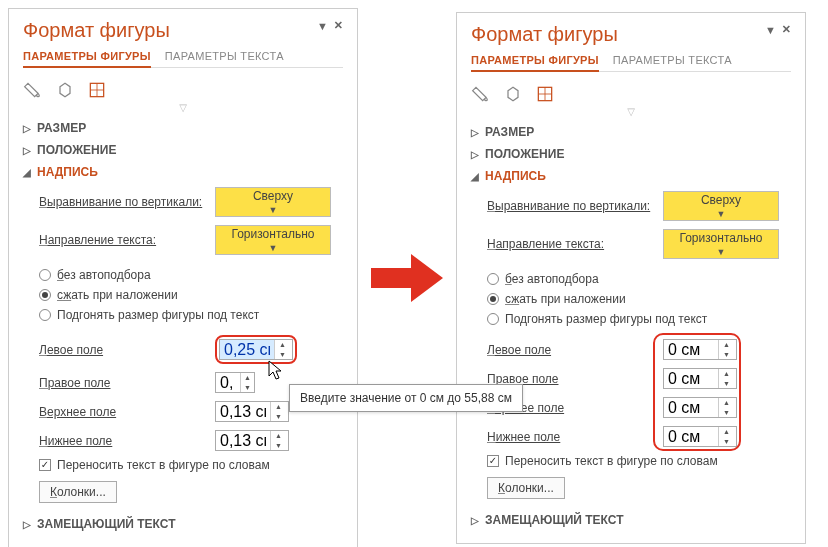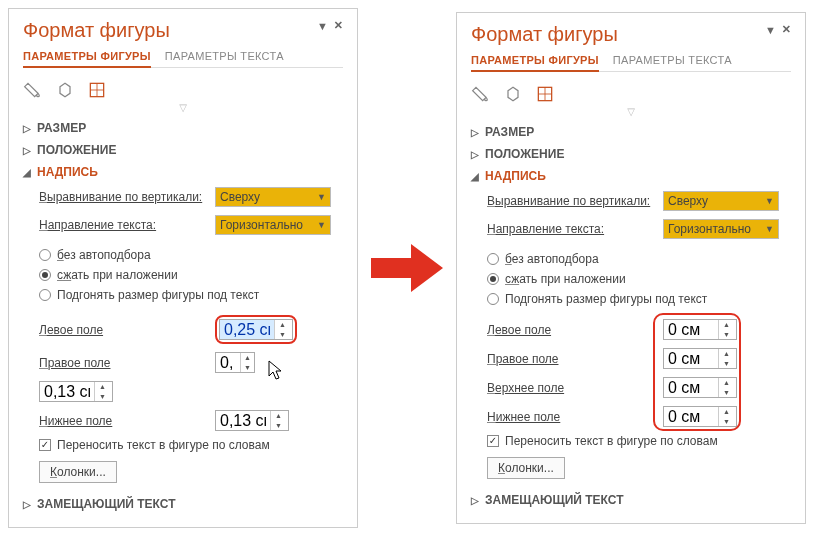--- a/index.html
+++ b/index.html
@@ -69,23 +69,23 @@
   .sec-row .tri { width:8px; display:inline-block; color:#666; font-size:10px;}
   .sec-row.expanded { color:#C8501E; }
   .form-row {
     display:flex; align-items:center; justify-content:flex-start;
     padding:4px 0 4px 16px;
     gap:6px;
   }
   .form-row .lbl { flex:0 0 170px;text-decoration:underline; }
   .u { text-decoration: underline; text-decoration-color:#888; }
   select, .select {
-    border:1px solid #bbb; background:#eab308; font-size:12px;
-    height:20px; padding:1px 4px; width:122px;
-    display:flex; align-items:center; justify-content:space-between;
+    border:1px solid #bbb; background:#fde047; font-size:12px;
+    height:30px; padding:1px 4px; width:122px;
+    display:flex; align-items:center; justify-content:space-between;flex-direction:column;
   }
   .select .chev { font-size:9px; color:#555;}
   .radio-row, .check-row {
     display:flex; align-items:center; gap:6px;
     padding:3px 0 3px 16px;
   }
   .radio {
     width:12px; height:12px; border:1px solid #888; border-radius:50%;
     display:inline-flex; align-items:center; justify-content:center;
     background:#fff;
@@ -229,20 +229,21 @@
       <div class="lbl"><span class="u">П</span><span>равое поле</span></div>
       <span class="spin" style="width:40px;">
           <input style="width: 24px;" value="0,">
           <span class="btns">
             <div>▲</div>
             <div>▼</div>
           </span>
         </span>
     </div>
     <div class="form-row">
+      <div class="lbl"><span class="u">В</span><span>ерхнее поле</span></div>
       <span class="spin">
           <input value="0,13 см" style="">
           <span class="btns">
             <div>▲</div>
             <div>▼</div>
           </span>
         </span>
     </div>
     <div class="form-row">
       <div class="lbl"><span class="u">Н</span><span>ижнее поле</span></div>
@@ -266,20 +267,21 @@
     <div class="sec-row">
         <span class="tri">▷</span>
         <span>ЗАМЕЩАЮЩИЙ ТЕКСТ</span>
       </div>
 
     <div class="cursor" style="left:258px; top:350px;">
       <svg width="18" height="22" viewBox="0 0 18 22">
           <path d="M2 2 L2 17 L6 13 L9 20 L12 19 L9 12 L14 12 Z" fill="#fff" stroke="#000" stroke-width="1"></path>
         </svg>
     </div>
+    <div class="tooltip" style="left:280px; top:375px;">Введите значение от 0 см до 55,88 см</div>
   </div>
 
   <div class="arrow-block">
     <svg width="80" height="56" viewBox="0 0 80 56">
       <path d="M4 18 L44 18 L44 4 L76 28 L44 52 L44 38 L4 38 Z" fill="#E03020"></path>
     </svg>
   </div>
 
   <div class="panel" style="position:relative;">
     <div class="panel-header">

